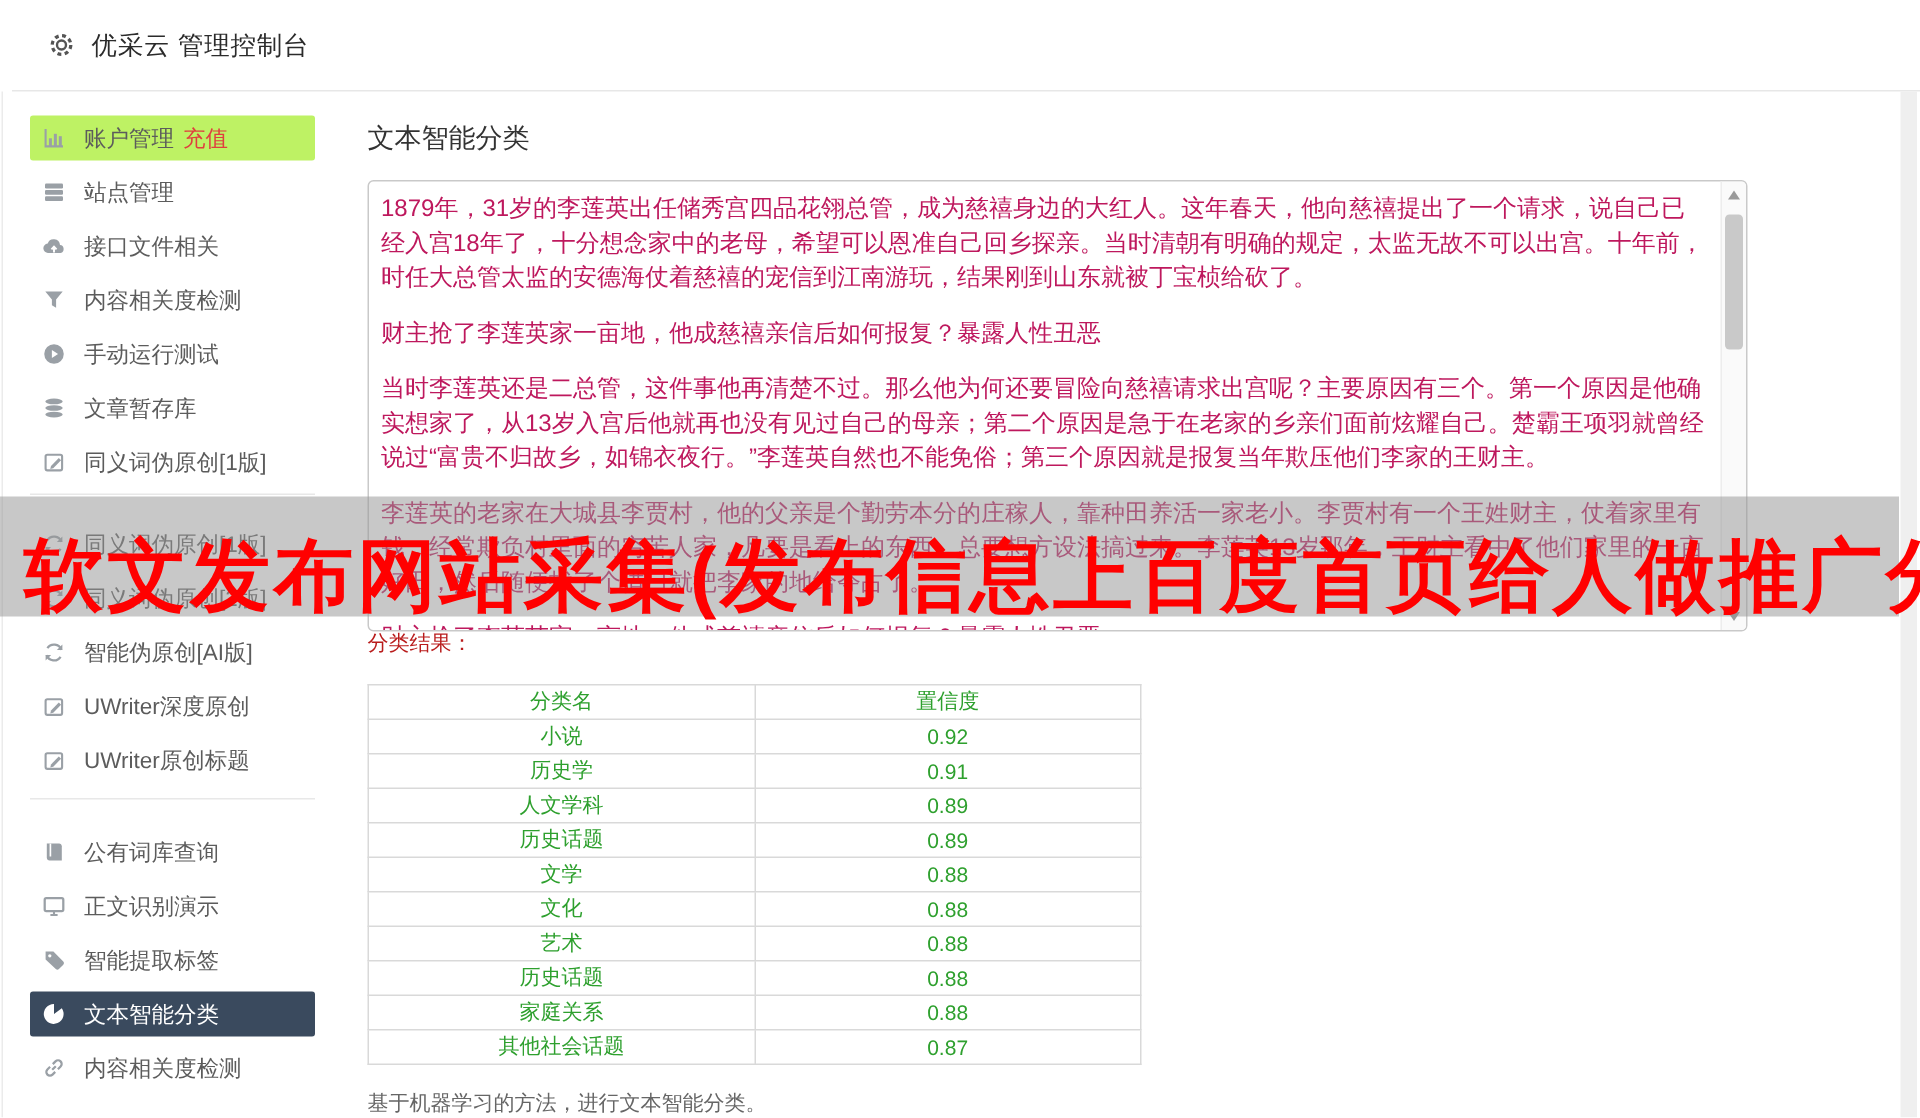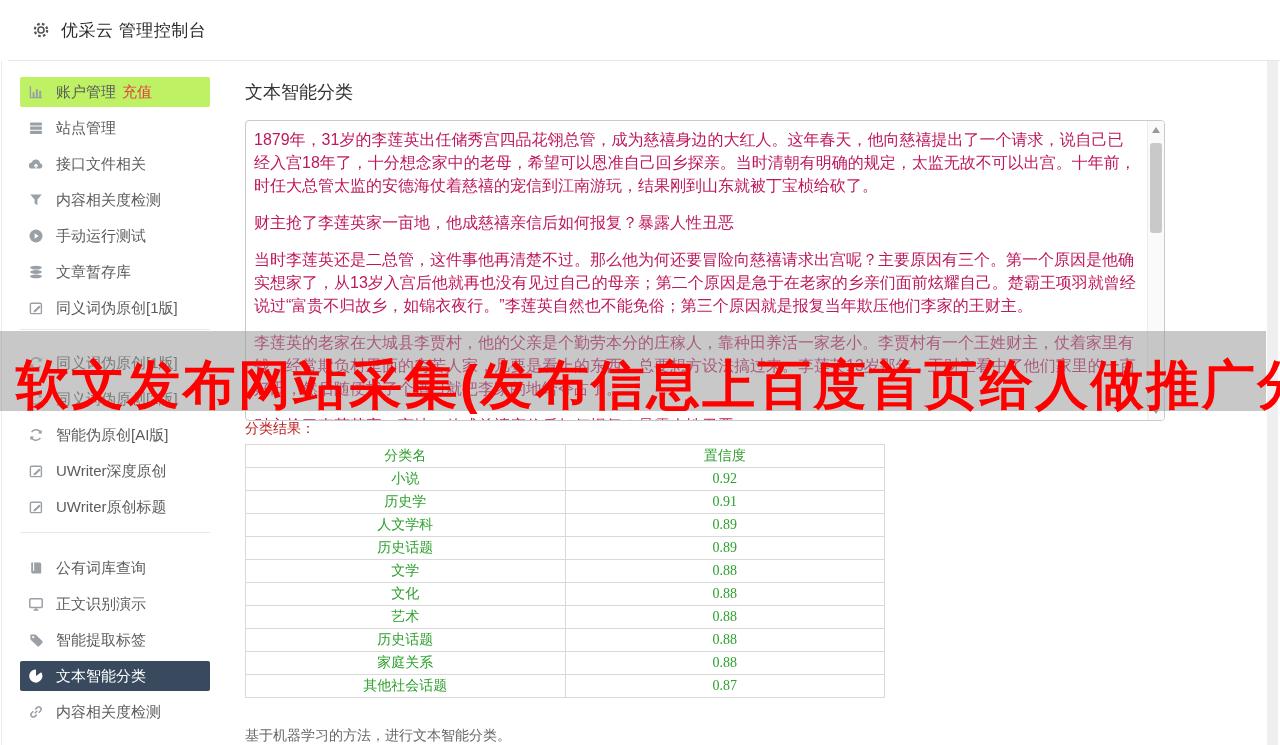--- a/index.html
+++ b/index.html
@@ -40,21 +40,21 @@
   .vscroll { position:absolute; top:0; right:0; bottom:0; width:17px;
     background:#fafafa; border-left:1px solid #ededed; }
   .vs-arrow { position:absolute; left:4px; width:0; height:0;
     border-left:4.5px solid transparent; border-right:4.5px solid transparent; }
   .vs-up { top:6px; border-bottom:6px solid #9a9a9a; }
   .vs-down { bottom:6px; border-top:6px solid #9a9a9a; }
   .vs-thumb { position:absolute; left:2px; right:2px; top:22px; height:90px;
     background:#c9c9c9; border-radius:3px; }
   
   .results-label { position:absolute; top:359px; left:0; font-size:14px; color:#b91c1c; }
-  .results-table { position:absolute; top:383px; left:0; width:640px; border-collapse:collapse;font-family:Liberation Serif, serif; }
+  .results-table { position:absolute; top:395px; left:0; width:516px; border-collapse:collapse; }
   .results-table th, .results-table td { border:1px solid #d9d9d9; height:23px;
     text-align:center; font-size:14px; font-weight:400; color:#2ea02e; padding:0 4px; }
   .footer-note { position:absolute; top:666px; left:0; font-size:14px; color:#666; }
   
   .watermark { position:absolute; left:0; top:331px; width:1266px; height:80px;
     background:rgba(150,150,150,.52); z-index:50; }
   .watermark-text { position:absolute; left:16px; top:27px; font-size:53px; font-weight:bold;
     color:#ff0000; white-space:nowrap; letter-spacing:2.5px; line-height:1; }
   
   .page-scrollbar { position:absolute; right:2px; top:61px; bottom:0; width:11px; background:#efefef; }

